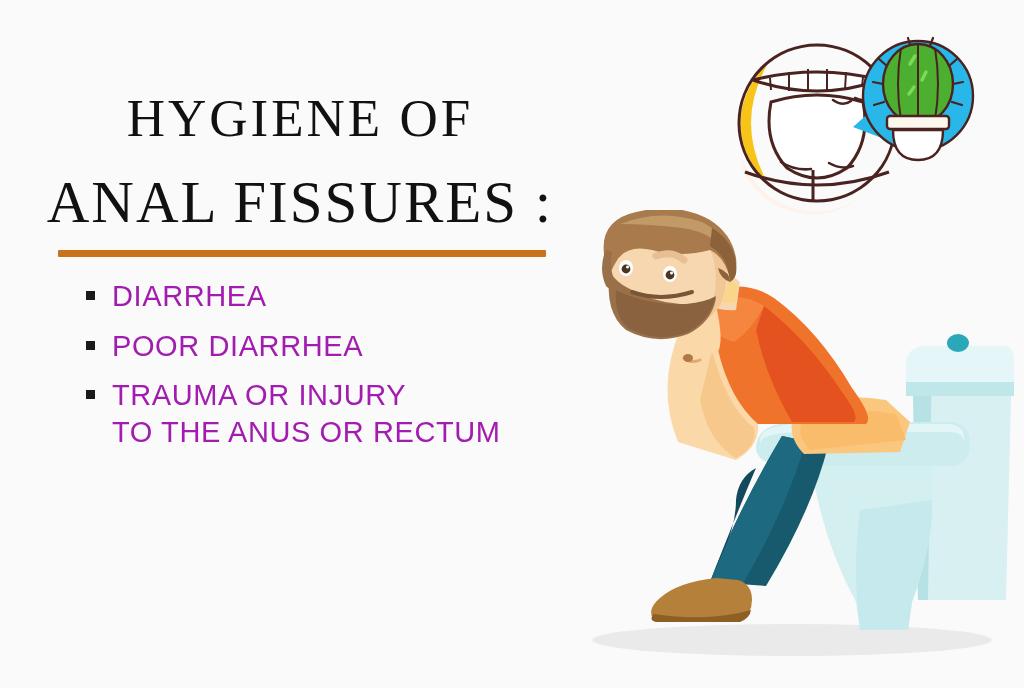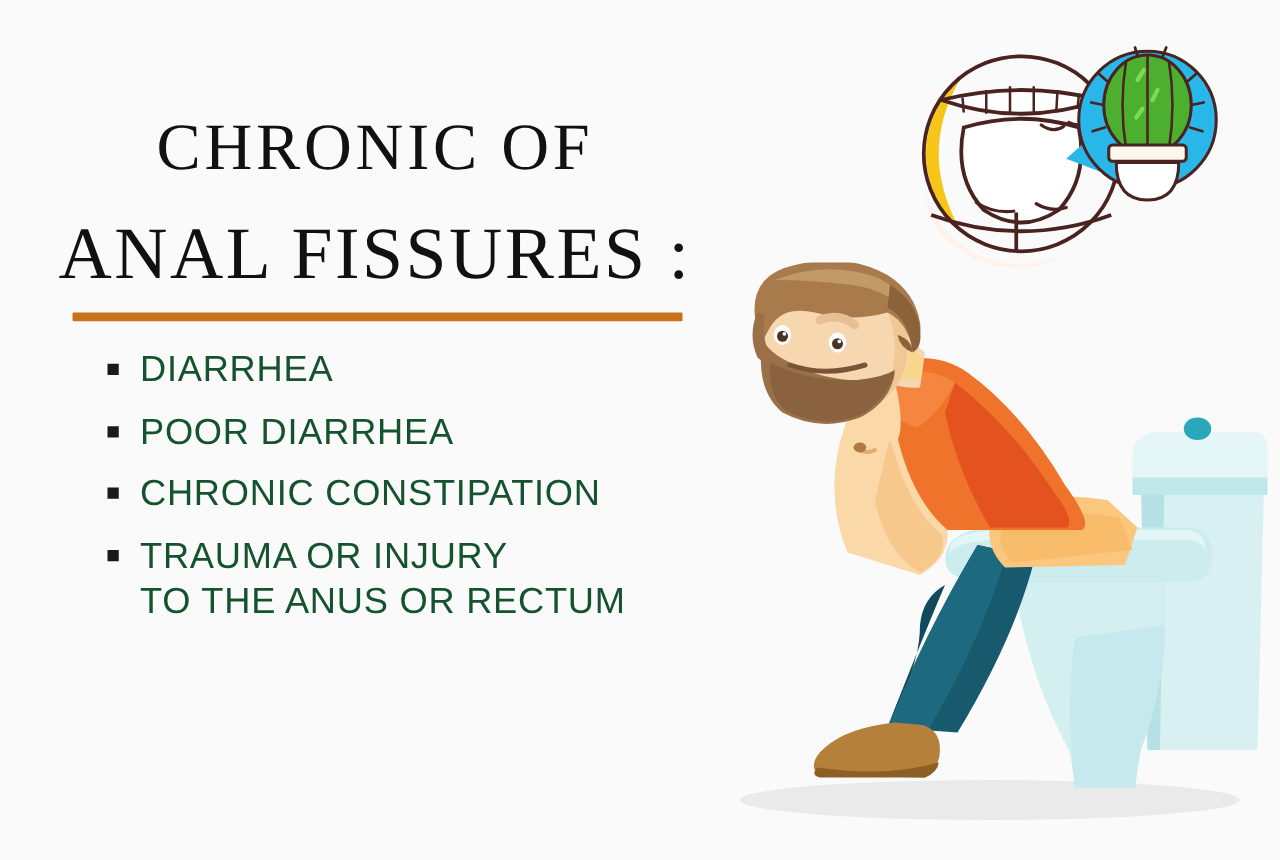--- a/index.html
+++ b/index.html
@@ -81,21 +81,21 @@
     width: 9px;
     height: 9px;
     background: #1a1a1a;
   }
   .cause-text {
     display: block;
     font-family: "Liberation Sans", sans-serif;
     font-size: 29px;
     font-weight: 400;
     letter-spacing: 0.6px;
-    color: #14532d;
+    color: #a21caf;
     line-height: 1.26;
     white-space: pre-line;
   }
 
   
   #art {
     position: absolute;
     left: 560px;
     top: 0;
     width: 464px;
@@ -119,41 +119,37 @@
   }
 </style>
 </head>
 <body>
 
 <div id="page">
 
   <div id="text-col">
 
     <div id="title-block">
-      <div class="title-line" id="title-line-1">CHRONIC OF</div>
+      <div class="title-line" id="title-line-1">HYGIENE OF</div>
       <div class="title-line" id="title-line-2">ANAL FISSURES :</div>
     </div>
 
     <div id="title-rule"></div>
 
     <ul id="causes-list">
       <li>
         <span class="bullet"></span>
         <span class="cause-text">DIARRHEA</span>
       </li>
       <li>
         <span class="bullet"></span>
         <span class="cause-text">POOR DIARRHEA</span>
       </li>
       <li>
         <span class="bullet"></span>
-        <span class="cause-text">CHRONIC CONSTIPATION</span>
-      </li>
-      <li>
-        <span class="bullet"></span>
         <span class="cause-text">TRAUMA OR INJURY
 TO THE ANUS OR RECTUM</span>
       </li>
     </ul>
 
   </div>
 
   <div id="art">
 
     <div id="badge-icon">

